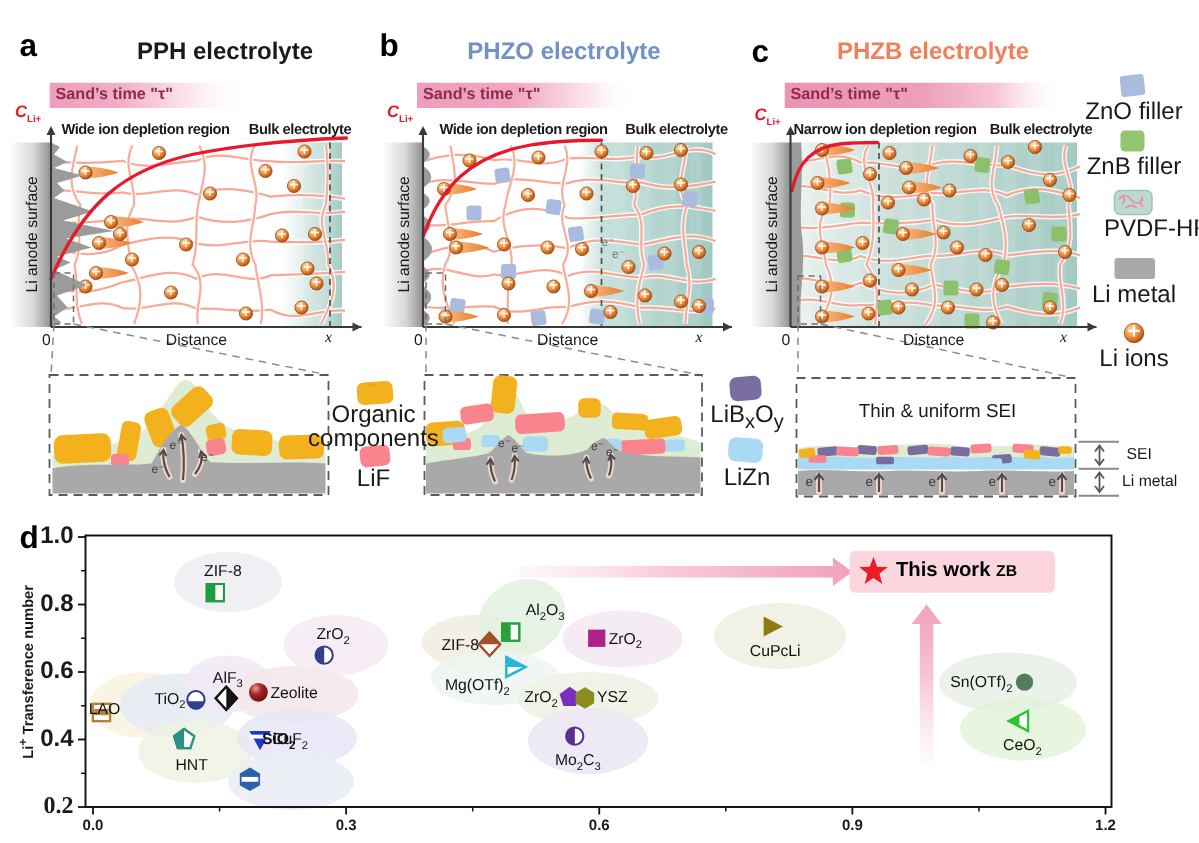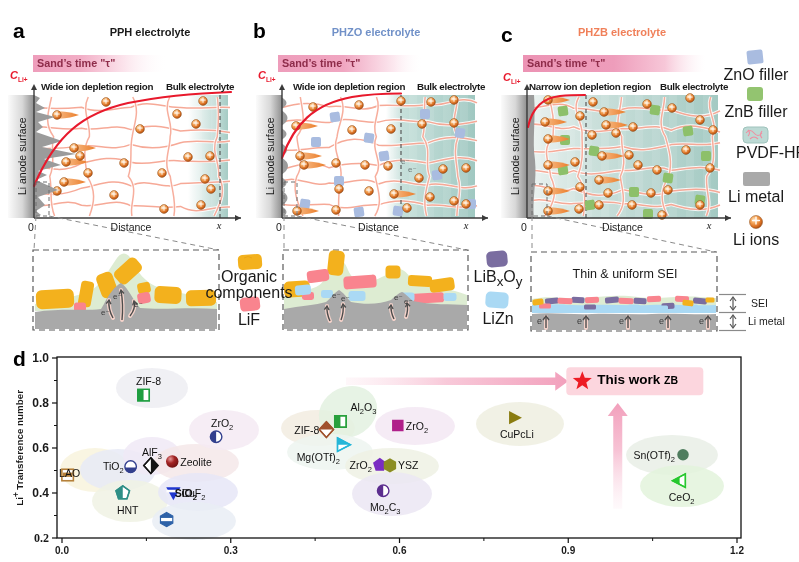--- a/index.html
+++ b/index.html
@@ -1,35 +1,35 @@
 <!DOCTYPE html>
 <html><head>
 <meta charset="utf-8">
 <style>
   html,body{margin:0;padding:0;background:#fff;}
   #fig{position:relative;width:799px;height:562px;background:#fff;overflow:hidden;
        font-family:"Liberation Sans","DejaVu Sans",sans-serif;}
   #gfx{position:absolute;left:0;top:0;}
   .txt{position:absolute;white-space:nowrap;color:#1a1a1a;line-height:1;}
   .panel-label{font-size:21px;font-weight:700;color:#000;}
-  .panel-title{font-size:11px;font-weight:700;transform:translateX(-50%);}
+  .panel-title{font-size:16px;font-weight:700;transform:translateX(-50%);}
   .sand-bar{position:absolute;height:17px;}
   .sand-text{font-size:10.8px;font-weight:700;color:#8e2c4a;}
   .conc-label{font-size:11px;font-weight:700;font-style:italic;color:#e8192c;}
   .conc-label sub{font-size:6.5px;font-style:normal;}
   .region-label{font-size:9.8px;font-weight:700;letter-spacing:-0.3px;transform:translateX(-50%);}
   .axis-num{font-size:10.5px;transform:translateX(-50%);}
   .axis-cap{font-size:10.5px;transform:translateX(-50%);}
   .axis-x{font-size:10.5px;font-style:italic;font-family:"Liberation Serif","DejaVu Serif",serif;transform:translateX(-50%);}
   .anode-label{font-size:10.5px;transform:rotate(-90deg);transform-origin:center;text-align:center;}
   .eminus{font-size:8px;color:#6f7a7a;}
   .legend-label{font-size:16px;transform:translateX(-50%);text-align:center;}
   .inset-caption{font-size:12.5px;transform:translateX(-50%);}
   .side-note{font-size:10.5px;}
-  .tick-y{font-size:12px;font-weight:700;transform:translate(-100%,-50%);}
+  .tick-y{font-size:16px;font-weight:700;transform:translate(-100%,-50%);}
   .tick-x{font-size:10px;font-weight:700;transform:translateX(-50%);}
   .ylab{font-size:9.8px;font-weight:700;transform:rotate(-90deg);transform-origin:center;text-align:center;}
   .pt-label{font-size:10.5px;color:#111;}
   .pt-label sub{font-size:7.5px;}
   .hl-label{font-size:13.5px;font-weight:700;color:#000;}
   .hl-suffix{font-size:10.5px;font-weight:700;color:#000;}
   .e-up{font-size:9px;color:#3c3c3c;}
   sub,sup{line-height:0;}
 </style>
 </head>

